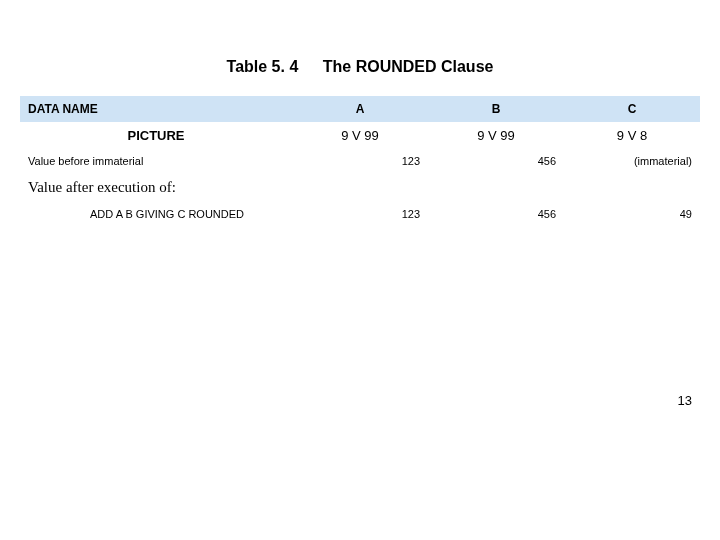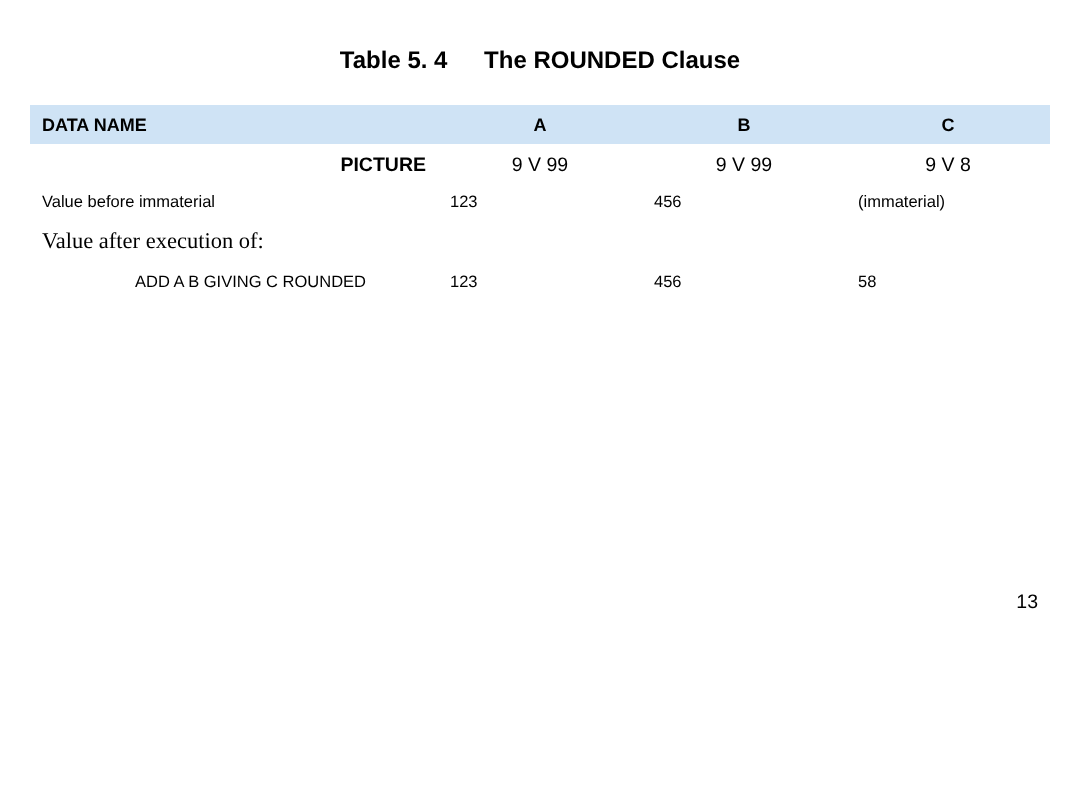--- a/index.html
+++ b/index.html
@@ -10,21 +10,21 @@
     background: #ffffff;
     font-family: Arial, Helvetica, sans-serif;
     color: #000000;
     position: relative;
   }
   .slide {
     width: 720px;
     height: 424px;
     position: relative;
     box-sizing: border-box;
-    padding: 32px 20px 0 20px;
+    padding: 58px 20px 0 20px;
   }
   .title-line {
     text-align: center;
     font-size: 16px;
     font-weight: bold;
     margin-bottom: 20px;
   }
   .title-num {
     display: inline-block;
     margin-right: 20px;
@@ -51,42 +51,42 @@
   tr.header-row td.first {
     text-align: left;
   }
   tr.header-row td.val {
     text-align: center;
   }
   tr.picture-row td {
     font-size: 13px;
   }
   tr.picture-row td.first {
-    text-align: right;
+    text-align: center;
     font-weight: bold;
   }
   tr.picture-row td.val {
     text-align: center;
     font-weight: normal;
   }
   tr.data-row td {
     font-size: 11px;
   }
   tr.section-row td {
     font-size: 15px;
     font-family: Liberation Serif, serif;
   }
   td.first {
     text-align: left;
   }
   td.first.indent {
     padding-left: 70px;
   }
   td.val {
-    text-align: left;
+    text-align: right;
   }
   .page-number {
     position: absolute;
     right: 28px;
     bottom: 16px;
     font-size: 13px;
     color: #000000;
   }
 </style>
 </head>
@@ -131,20 +131,20 @@
 
     <tr class="section-row">
       <td class="first" colspan="4">Value after execution of:</td>
     </tr>
 
 
     <tr class="data-row">
       <td class="first indent">ADD A B GIVING C ROUNDED</td>
       <td class="val">123</td>
       <td class="val">456</td>
-      <td class="val">58</td>
+      <td class="val">49</td>
     </tr>
 
   </tbody>
     </table>
 
   <div class="page-number">13</div>
 </div>
 
 </body></html>

